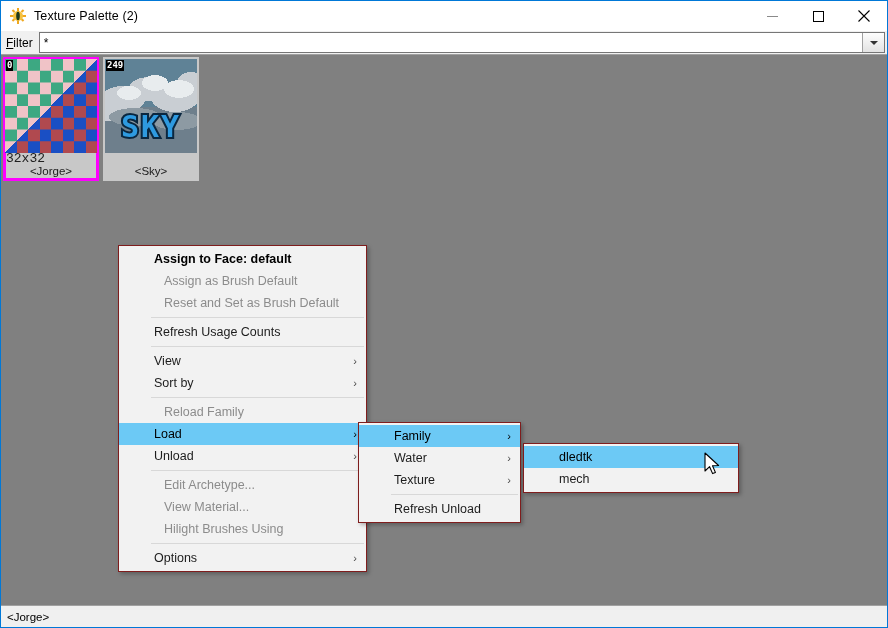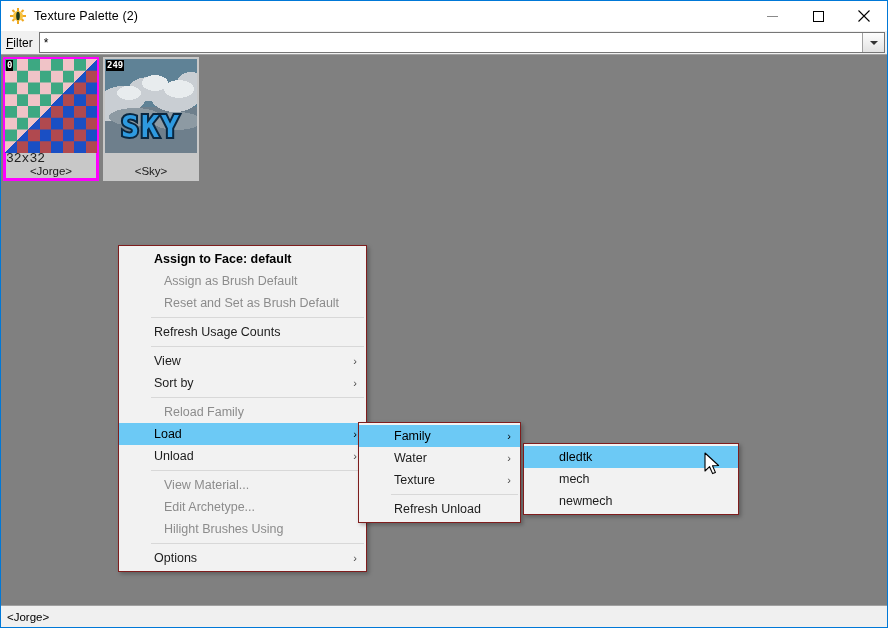--- a/index.html
+++ b/index.html
@@ -387,24 +387,24 @@
         <div class="menu-item highlight">
           <span>Load</span>
           <span class="submenu-arrow">›</span>
         </div>
         <div class="menu-item">
           <span>Unload</span>
           <span class="submenu-arrow">›</span>
         </div>
         <div class="menu-sep"></div>
         <div class="menu-item disabled">
+          <span>Edit Archetype...</span>
+        </div>
+        <div class="menu-item disabled">
           <span>View Material...</span>
-        </div>
-        <div class="menu-item disabled">
-          <span>Edit Archetype...</span>
         </div>
         <div class="menu-item disabled">
           <span>Hilight Brushes Using</span>
         </div>
         <div class="menu-sep"></div>
         <div class="menu-item">
           <span>Options</span>
           <span class="submenu-arrow">›</span>
         </div>
       </div>
@@ -427,23 +427,20 @@
           <span>Refresh Unload</span>
         </div>
       </div>
 
     <div class="menu" id="menu-family" style="left:522px; top:388px; width:216px;">
         <div class="menu-item highlight">
           <span>dledtk</span>
         </div>
         <div class="menu-item">
           <span>mech</span>
-        </div>
-        <div class="menu-item">
-          <span>newmech</span>
         </div>
       </div>
 
     <span class="cursor" style="left:703px; top:397px;">
       <svg width="18" height="26" viewBox="0 0 18 26">
         <path d="M1 1 L1 19 L5.6 14.7 L8.6 21.6 L11.4 20.4 L8.5 13.7 L14.6 13.5 Z" fill="#ffffff" stroke="#000000" stroke-width="1.1" stroke-linejoin="round"></path>
       </svg>
     </span>
   </div>
 

